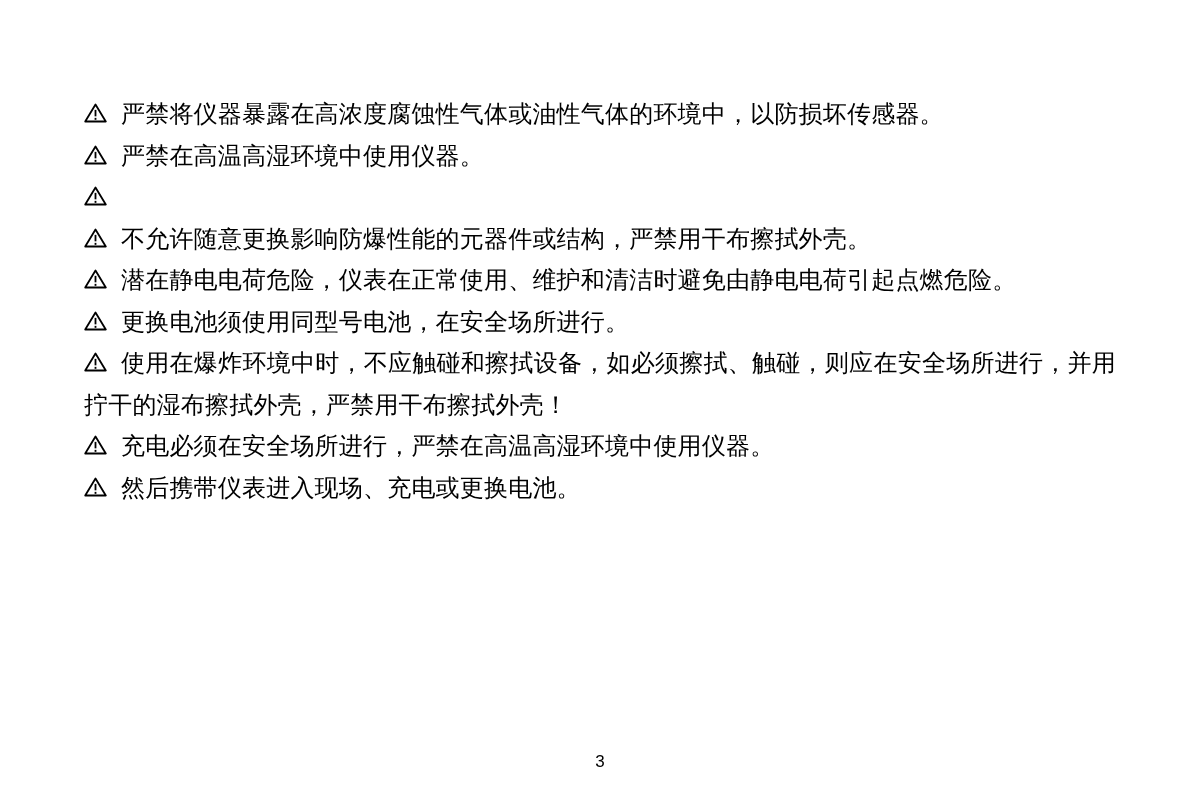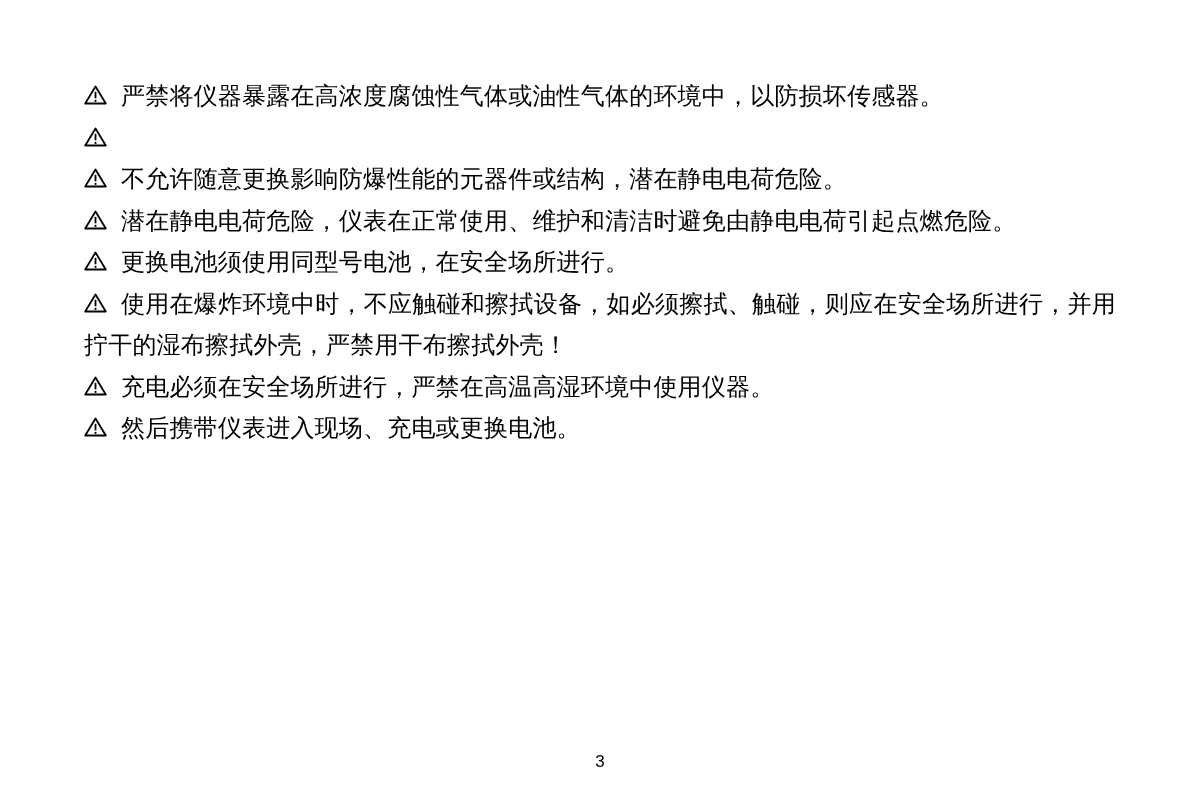--- a/index.html
+++ b/index.html
@@ -14,21 +14,21 @@
     position: relative;
     width: 1200px;
     height: 811px;
     background: #ffffff;
     color: #000000;
     font-family: "Liberation Serif", "DejaVu Serif", serif;
     box-sizing: border-box;
   }
   .content {
     position: absolute;
-    top: 76px;
+    top: 94px;
     left: 84px;
     right: 84px;
     text-align: justify;
   }
   .warning-item {
     margin: 0;
     font-size: 24px;
     line-height: 41.5px;
     letter-spacing: 0.2px;
     color: #000000;
@@ -67,39 +67,48 @@
     <p class="warning-item">
       <span class="w-icon">
         <svg viewBox="0 0 24 21" width="23" height="20" aria-hidden="true">
           <path d="M12 1.6 L22.8 19.4 H1.2 Z" fill="none" stroke="#000000" stroke-width="1.9" stroke-linejoin="round"></path>
           <rect x="11.05" y="7.2" width="1.9" height="6.8" fill="#000000"></rect>
           <rect x="11.05" y="15.6" width="1.9" height="2.1" fill="#000000"></rect>
         </svg>
       </span><span class="w-text">严禁将仪器暴露在高浓度腐蚀性气体或油性气体的环境中，以防损坏传感器。</span>
     </p>
 
+    <p class="warning-item">
+      <span class="w-icon">
+        <svg viewBox="0 0 24 21" width="23" height="20" aria-hidden="true">
+          <path d="M12 1.6 L22.8 19.4 H1.2 Z" fill="none" stroke="#000000" stroke-width="1.9" stroke-linejoin="round"></path>
+          <rect x="11.05" y="7.2" width="1.9" height="6.8" fill="#000000"></rect>
+          <rect x="11.05" y="15.6" width="1.9" height="2.1" fill="#000000"></rect>
+        </svg>
+      </span><span class="w-text">严禁在高温高湿环境中使用仪器。</span>
+    </p>
 
     <p class="warning-item">
       <span class="w-icon">
         <svg viewBox="0 0 24 21" width="23" height="20" aria-hidden="true">
           <path d="M12 1.6 L22.8 19.4 H1.2 Z" fill="none" stroke="#000000" stroke-width="1.9" stroke-linejoin="round"></path>
           <rect x="11.05" y="7.2" width="1.9" height="6.8" fill="#000000"></rect>
           <rect x="11.05" y="15.6" width="1.9" height="2.1" fill="#000000"></rect>
         </svg>
       </span>
     </p>
 
     <p class="warning-item">
       <span class="w-icon">
         <svg viewBox="0 0 24 21" width="23" height="20" aria-hidden="true">
           <path d="M12 1.6 L22.8 19.4 H1.2 Z" fill="none" stroke="#000000" stroke-width="1.9" stroke-linejoin="round"></path>
           <rect x="11.05" y="7.2" width="1.9" height="6.8" fill="#000000"></rect>
           <rect x="11.05" y="15.6" width="1.9" height="2.1" fill="#000000"></rect>
         </svg>
-      </span><span class="w-text">不允许随意更换影响防爆性能的元器件或结构，潜在静电电荷危险。</span>
+      </span><span class="w-text">不允许随意更换影响防爆性能的元器件或结构，严禁用干布擦拭外壳。</span>
     </p>
 
     <p class="warning-item">
       <span class="w-icon">
         <svg viewBox="0 0 24 21" width="23" height="20" aria-hidden="true">
           <path d="M12 1.6 L22.8 19.4 H1.2 Z" fill="none" stroke="#000000" stroke-width="1.9" stroke-linejoin="round"></path>
           <rect x="11.05" y="7.2" width="1.9" height="6.8" fill="#000000"></rect>
           <rect x="11.05" y="15.6" width="1.9" height="2.1" fill="#000000"></rect>
         </svg>
       </span><span class="w-text">潜在静电电荷危险，仪表在正常使用、维护和清洁时避免由静电电荷引起点燃危险。</span>

